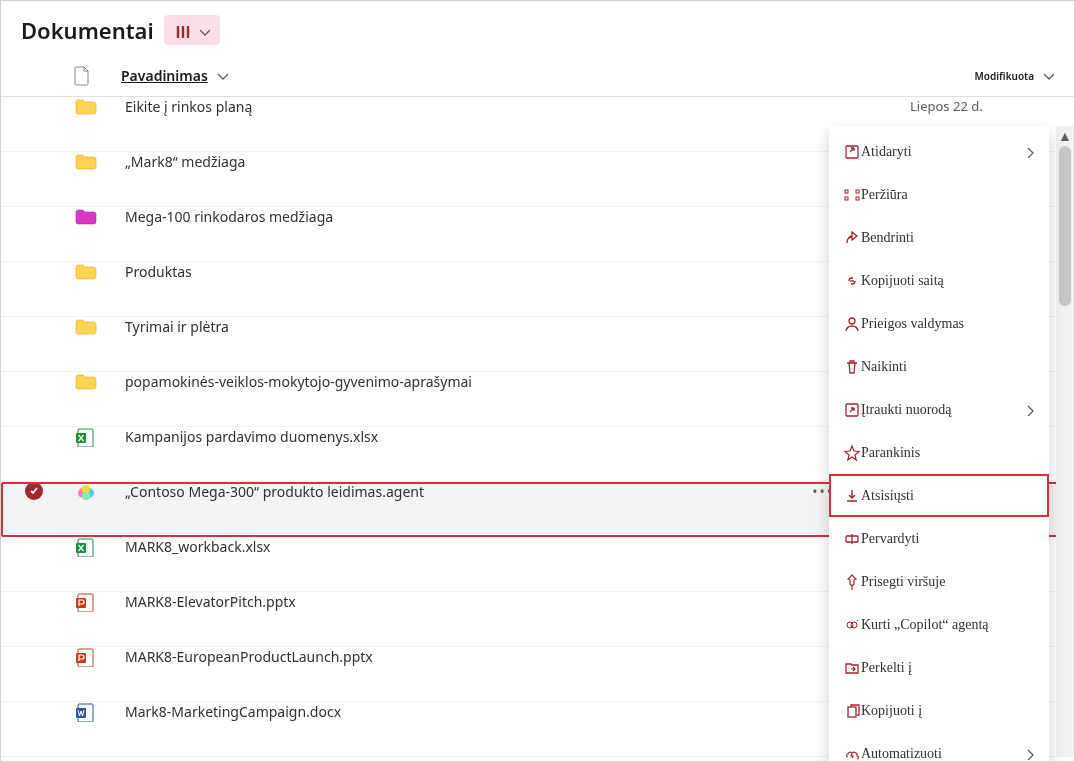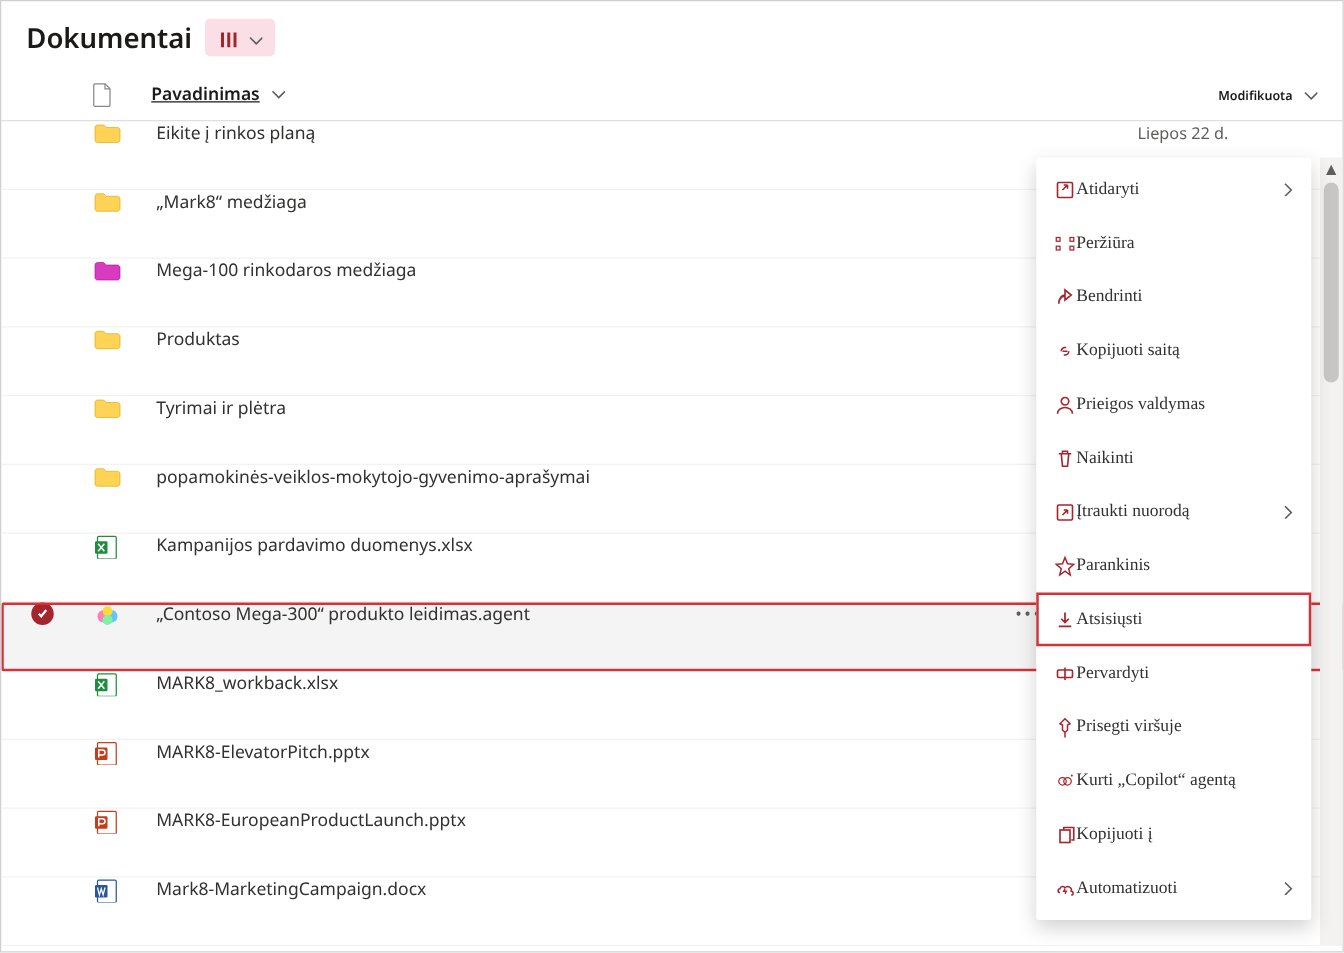--- a/index.html
+++ b/index.html
@@ -533,20 +533,28 @@
       <span class="ci-icon">
         <svg width="18" height="18" viewBox="0 0 18 18">
           <use href="#cx-copilotmk"></use>
         </svg>
       </span>
       <span class="ci-label">Kurti „Copilot“ agentą</span>
     </div>
     <div class="ctx-item">
       <span class="ci-icon">
         <svg width="18" height="18" viewBox="0 0 18 18">
+          <use href="#cx-move"></use>
+        </svg>
+      </span>
+      <span class="ci-label">Perkelti į</span>
+    </div>
+    <div class="ctx-item">
+      <span class="ci-icon">
+        <svg width="18" height="18" viewBox="0 0 18 18">
           <use href="#cx-copy"></use>
         </svg>
       </span>
       <span class="ci-label">Kopijuoti į</span>
     </div>
     <div class="ctx-item">
       <span class="ci-icon">
         <svg width="18" height="18" viewBox="0 0 18 18">
           <use href="#cx-automate"></use>
         </svg>

